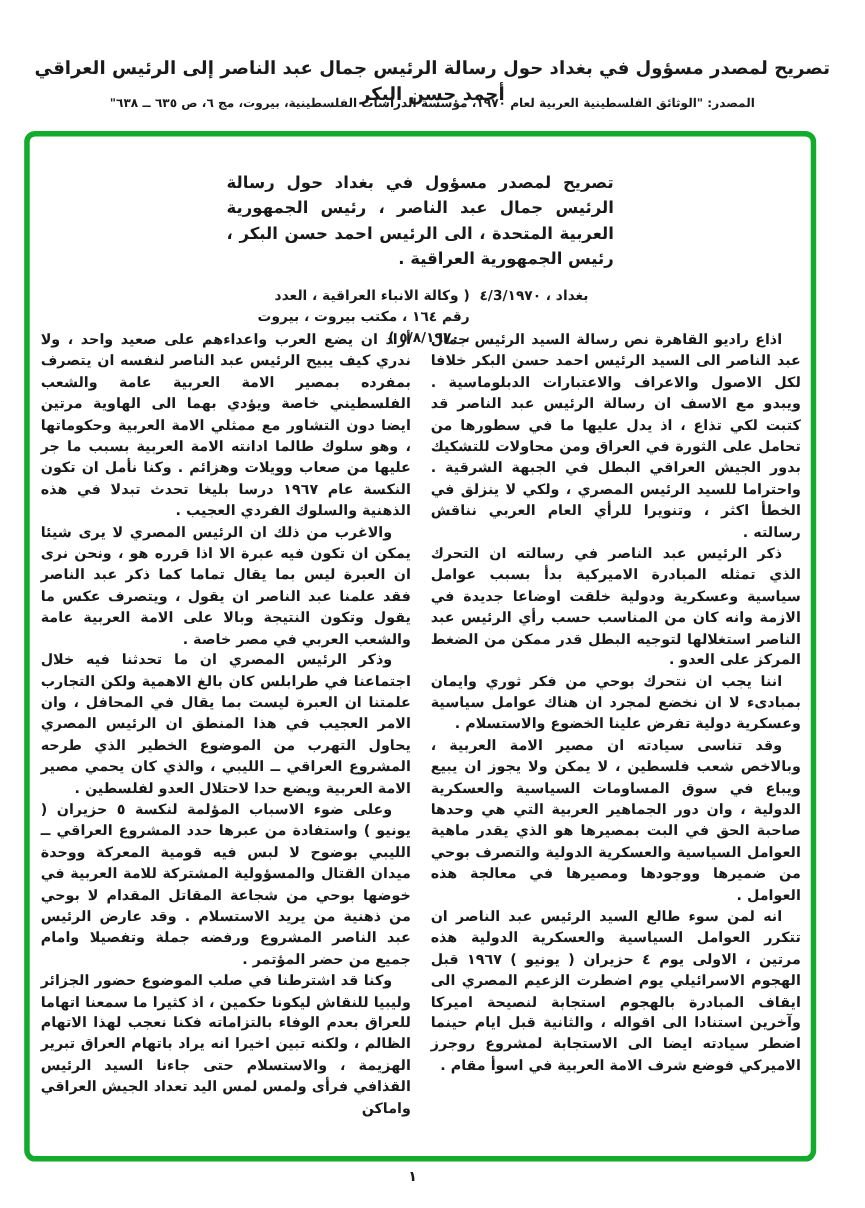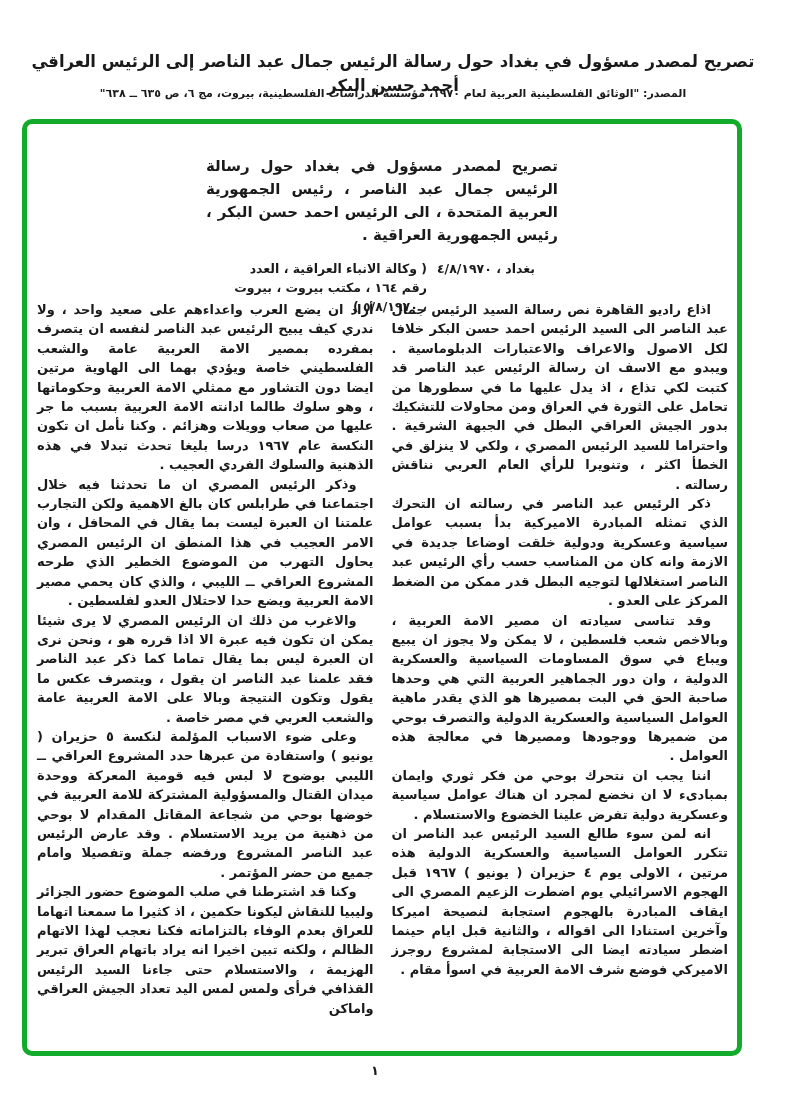--- a/index.html
+++ b/index.html
@@ -71,38 +71,38 @@
 
   <div class="outer-title">تصريح لمصدر مسؤول في بغداد حول رسالة الرئيس جمال عبد الناصر إلى الرئيس العراقي أحمد حسن البكر</div>
 
   <div class="source-line">المصدر: "الوثائق الفلسطينية العربية لعام ١٩٧٠، مؤسسة الدراسات الفلسطينية، بيروت، مج ٦، ص ٦٣٥ ــ ٦٣٨"</div>
 
   <div class="green-box">
 
     <div class="doc-heading">تصريح لمصدر مسؤول في بغداد حول رسالة الرئيس جمال عبد الناصر ، رئيس الجمهورية العربية المتحدة ، الى الرئيس احمد حسن البكر ، رئيس الجمهورية العراقية .</div>
 
     <div class="dateline-row">
-      <span class="dateline-place">بغداد ، ٤/٨/١٩٧٠</span>
+      <span class="dateline-place">بغداد ، ٤/3/١٩٧٠</span>
       <span class="agency-note">( وكالة الانباء العراقية ، العدد رقم ١٦٤ ، مكتب بيروت ، بيروت ، ٥/٨/١٩٧٠ )</span>
     </div>
 
     <div class="columns">
 
       <div class="col">
         <p>اذاع راديو القاهرة نص رسالة السيد الرئيس جمال عبد الناصر الى السيد الرئيس احمد حسن البكر خلافا لكل الاصول والاعراف والاعتبارات الدبلوماسية . ويبدو مع الاسف ان رسالة الرئيس عبد الناصر قد كتبت لكي تذاع ، اذ يدل عليها ما في سطورها من تحامل على الثورة في العراق ومن محاولات للتشكيك بدور الجيش العراقي البطل في الجبهة الشرقية . واحتراما للسيد الرئيس المصري ، ولكي لا ينزلق في الخطأ اكثر ، وتنويرا للرأي العام العربي نناقش رسالته .</p>
         <p>ذكر الرئيس عبد الناصر في رسالته ان التحرك الذي تمثله المبادرة الاميركية بدأ بسبب عوامل سياسية وعسكرية ودولية خلقت اوضاعا جديدة في الازمة وانه كان من المناسب حسب رأي الرئيس عبد الناصر استغلالها لتوجيه البطل قدر ممكن من الضغط المركز على العدو .</p>
+        <p>اننا يجب ان نتحرك بوحي من فكر ثوري وايمان بمبادىء لا ان نخضع لمجرد ان هناك عوامل سياسية وعسكرية دولية تفرض علينا الخضوع والاستسلام .</p>
         <p>وقد تناسى سيادته ان مصير الامة العربية ، وبالاخص شعب فلسطين ، لا يمكن ولا يجوز ان يبيع ويباع في سوق المساومات السياسية والعسكرية الدولية ، وان دور الجماهير العربية التي هي وحدها صاحبة الحق في البت بمصيرها هو الذي يقدر ماهية العوامل السياسية والعسكرية الدولية والتصرف بوحي من ضميرها ووجودها ومصيرها في معالجة هذه العوامل .</p>
-        <p>اننا يجب ان نتحرك بوحي من فكر ثوري وايمان بمبادىء لا ان نخضع لمجرد ان هناك عوامل سياسية وعسكرية دولية تفرض علينا الخضوع والاستسلام .</p>
         <p>انه لمن سوء طالع السيد الرئيس عبد الناصر ان تتكرر العوامل السياسية والعسكرية الدولية هذه مرتين ، الاولى يوم ٤ حزيران ( يونيو ) ١٩٦٧ قبل الهجوم الاسرائيلي يوم اضطرت الزعيم المصري الى ايقاف المبادرة بالهجوم استجابة لنصيحة اميركا وآخرين استنادا الى اقواله ، والثانية قبل ايام حينما اضطر سيادته ايضا الى الاستجابة لمشروع روجرز الاميركي فوضع شرف الامة العربية في اسوأ مقام .</p>
       </div>
 
       <div class="col">
         <p class="flush">أراد ان يضع العرب واعداءهم على صعيد واحد ، ولا ندري كيف يبيح الرئيس عبد الناصر لنفسه ان يتصرف بمفرده بمصير الامة العربية عامة والشعب الفلسطيني خاصة ويؤدي بهما الى الهاوية مرتين ايضا دون التشاور مع ممثلي الامة العربية وحكوماتها ، وهو سلوك طالما ادانته الامة العربية بسبب ما جر عليها من صعاب وويلات وهزائم . وكنا نأمل ان تكون النكسة عام ١٩٦٧ درسا بليغا تحدث تبدلا في هذه الذهنية والسلوك الفردي العجيب .</p>
+        <p>والاغرب من ذلك ان الرئيس المصري لا يرى شيئا يمكن ان تكون فيه عبرة الا اذا قرره هو ، ونحن نرى ان العبرة ليس بما يقال تماما كما ذكر عبد الناصر فقد علمنا عبد الناصر ان يقول ، ويتصرف عكس ما يقول وتكون النتيجة وبالا على الامة العربية عامة والشعب العربي في مصر خاصة .</p>
         <p>وذكر الرئيس المصري ان ما تحدثنا فيه خلال اجتماعنا في طرابلس كان بالغ الاهمية ولكن التجارب علمتنا ان العبرة ليست بما يقال في المحافل ، وان الامر العجيب في هذا المنطق ان الرئيس المصري يحاول التهرب من الموضوع الخطير الذي طرحه المشروع العراقي ــ الليبي ، والذي كان يحمي مصير الامة العربية ويضع حدا لاحتلال العدو لفلسطين .</p>
-        <p>والاغرب من ذلك ان الرئيس المصري لا يرى شيئا يمكن ان تكون فيه عبرة الا اذا قرره هو ، ونحن نرى ان العبرة ليس بما يقال تماما كما ذكر عبد الناصر فقد علمنا عبد الناصر ان يقول ، ويتصرف عكس ما يقول وتكون النتيجة وبالا على الامة العربية عامة والشعب العربي في مصر خاصة .</p>
         <p>وعلى ضوء الاسباب المؤلمة لنكسة ٥ حزيران ( يونيو ) واستفادة من عبرها حدد المشروع العراقي ــ الليبي بوضوح لا لبس فيه قومية المعركة ووحدة ميدان القتال والمسؤولية المشتركة للامة العربية في خوضها بوحي من شجاعة المقاتل المقدام لا بوحي من ذهنية من يريد الاستسلام . وقد عارض الرئيس عبد الناصر المشروع ورفضه جملة وتفصيلا وامام جميع من حضر المؤتمر .</p>
         <p>وكنا قد اشترطنا في صلب الموضوع حضور الجزائر وليبيا للنقاش ليكونا حكمين ، اذ كثيرا ما سمعنا اتهاما للعراق بعدم الوفاء بالتزاماته فكنا نعجب لهذا الاتهام الظالم ، ولكنه تبين اخيرا انه يراد باتهام العراق تبرير الهزيمة ، والاستسلام حتى جاءنا السيد الرئيس القذافي فرأى ولمس لمس اليد تعداد الجيش العراقي واماكن</p>
       </div>
 
     </div>
   </div>
 
   <div class="page-number">١</div>
 
 </div>

